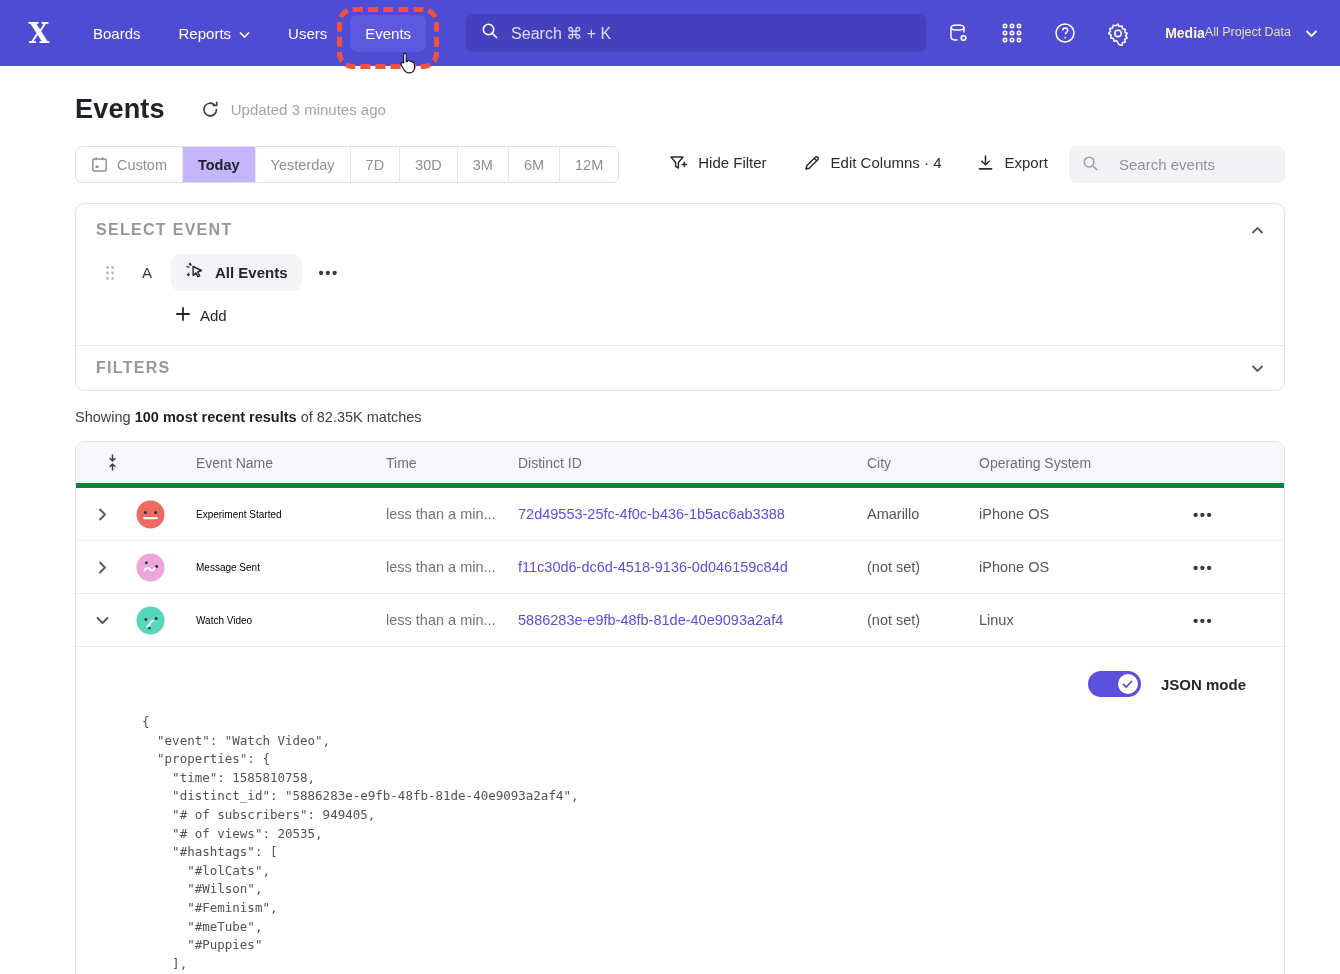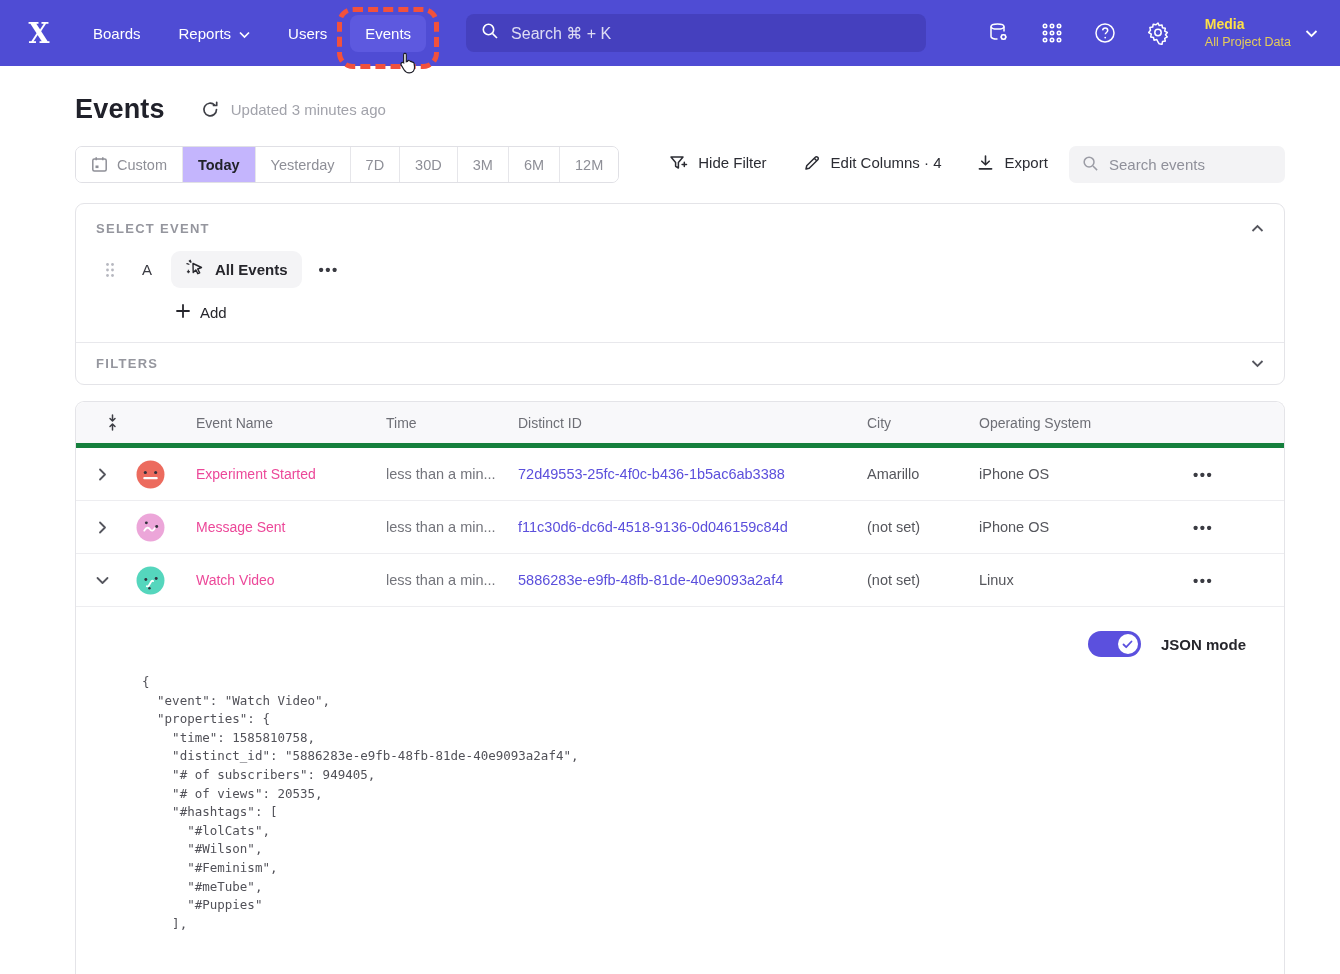--- a/index.html
+++ b/index.html
@@ -14,21 +14,21 @@
   .nav-item { color:#fff; font-size:15px; padding:10px 15px; border-radius:8px; display:flex; align-items:center; gap:8px; cursor:pointer; white-space:nowrap; }
   .nav-item.active { background:#5D59DF; }
   .annotation { position:relative; }
   .annotation-box { position:absolute; left:-13px; top:-8px; right:-13px; bottom:-17px;
     border:5px dashed #F2513C; border-radius:16px; pointer-events:none; }
   .hand-cursor { position:absolute; left:46px; top:36px; width:22px; height:24px; }
   .nav-search { margin-left:40px; width:460px; height:38px; background:#4540BE; border-radius:8px;
     display:flex; align-items:center; padding:0 15px; gap:12px; color:rgba(255,255,255,.82); font-size:16px; }
   .nav-right { margin-left:auto; display:flex; align-items:center; gap:29px; }
   .nav-icon { width:24px; height:24px; display:flex; align-items:center; justify-content:center; cursor:pointer; }
-  .project { display:flex; flex-direction:column; line-height:1.35; color:#fde047; margin-left:6px; }
+  .project { display:flex; flex-direction:row; line-height:1.35; color:#fef9c3; margin-left:6px; }
   .project-name { font-weight:700; font-size:14px; }
   .project-scope { font-size:12.5px; opacity:.85; }
   .project-caret { margin-left:14px; }
 
   
   .main { width:1210px; margin-left:75px; }
   .title-row { display:flex; align-items:center; margin-top:26px; height:34px; }
   .page-title { font-size:27px; font-weight:700; color:#20212A; letter-spacing:.2px; }
   .refresh-btn { margin-left:36px; width:20px; height:20px; cursor:pointer; display:flex; align-items:center; }
   .updated { margin-left:10px; color:#A2A3AB; font-size:15px; }
@@ -36,27 +36,27 @@
   .controls { display:flex; align-items:center; margin-top:20px; }
   .seg { display:inline-flex; border:1px solid #E0E0E5; border-radius:7px; height:37px; background:#fff; overflow:hidden; }
   .seg-btn { display:flex; align-items:center; gap:9px; padding:0 15px; font-size:14.5px; color:#8E8F97;
     background:#fff; border:none; border-left:1px solid #E6E6EA; cursor:pointer; white-space:nowrap;
     font-family:"Liberation Sans",sans-serif; }
   .seg-btn:first-child { border-left:none; }
   .seg-btn.active { background:#c4b5fd; color:#212229; font-weight:700; }
   .ctrl-actions { display:flex; align-items:center; gap:36px; margin-left:50px; }
   .action-btn { display:flex; align-items:flex-start; gap:10px; font-size:15px; color:#2B2C33; cursor:pointer; white-space:nowrap; }
   .events-search { margin-left:auto; width:216px; height:37px; background:#F3F3F5; border-radius:7px;
-    display:flex; align-items:center; padding:0 13px; gap:10px; color:#8F909A; font-size:15px; }
+    display:flex; align-items:center; padding:0 13px; gap:20px; color:#8F909A; font-size:15px; }
 
   
   .qcard { margin-top:20px; border:1px solid #E4E4E8; border-radius:9px; }
   .qcard-top { padding:17px 20px 20px; }
   .sec-head { display:flex; justify-content:space-between; align-items:center; }
-  .sec-label { color:#95969E; font-size:13px; font-weight:700; letter-spacing:1.3px; }
+  .sec-label { color:#95969E; font-size:16px; font-weight:700; letter-spacing:1.3px; }
   .event-row { display:flex; align-items:center; margin-top:15px; }
   .drag-handle { margin-left:9px; cursor:grab; display:flex; }
   .row-letter { margin-left:27px; font-size:15px; color:#3A3B42; }
   .chip { margin-left:19px; background:#F4F4F6; border-radius:9px; height:37px; display:flex; align-items:center;
     gap:10px; padding:0 14px; font-size:15px; font-weight:600; color:#26262C; cursor:pointer; }
   .more-dots { margin-left:17px; color:#3A3B42; font-weight:700; font-size:15px; letter-spacing:1.5px; cursor:pointer; }
   .add-row { margin-top:16px; margin-left:80px; display:inline-flex; align-items:center; gap:10px;
     font-size:15px; font-weight:500; color:#26262C; cursor:pointer; }
   .qcard-filters { border-top:1px solid #E8E8EC; padding:13px 20px; display:flex; justify-content:space-between; align-items:center; }
   .chev-btn { cursor:pointer; display:flex; align-items:center; }
@@ -66,21 +66,21 @@
 
   
   .tcard { margin-top:16px; border:1px solid #E4E4E8; border-bottom:none; border-radius:9px 9px 0 0; }
   .tgrid { display:grid; grid-template-columns:52px 52px 206px 132px 349px 112px 214px 1fr; align-items:center; }
   .thead { height:46px; background:#F8F8FA; border-bottom:5px solid #15803d; border-radius:9px 9px 0 0;
     color:#6E6F76; font-size:14px; }
   .th-name { padding-left:16px; }
   .trow { height:53px; border-bottom:1px solid #EDEDF0; font-size:14.5px; }
   .cell-chevron { display:flex; justify-content:center; cursor:pointer; }
   .cell-avatar { display:flex; justify-content:flex-start; padding-left:8px; }
-  .cell-name { padding-left:16px; color:#ec4899; font-size:14px; }
+  .cell-name { padding-left:16px; color:#000000; font-size:10px; }
   .cell-time { color:#73747B; white-space:nowrap; overflow:hidden; }
   .cell-id { color:#5B4FDC; cursor:pointer; }
   .cell-plain { color:#55565C; }
   .cell-dots { color:#3A3B42; font-weight:700; letter-spacing:1.5px; cursor:pointer; font-size:15px; }
   .expander-icon { grid-column:1 / 3; display:flex; justify-content:center; margin-left:-32px; cursor:pointer; }
 
   
   .detail { padding:24px 20px 60px 66px; }
   .detail-head { display:flex; align-items:center; }
   .toggle-wrap { margin-left:auto; display:flex; align-items:center; gap:20px; padding-right:18px; }
@@ -313,20 +313,23 @@
     <div class="qcard-filters">
       <span class="sec-label">FILTERS</span>
       <span class="chev-btn">
         <svg width="13" height="9" viewBox="0 0 13 9" fill="none" stroke="#55565E" stroke-width="1.8">
             <path d="M1.5 2l5 5 5-5"></path>
           </svg>
       </span>
     </div>
   </div>
 
+  <div class="showing">
+    <span>Showing </span><b>100 most recent results</b><span> of 82.35K matches</span>
+  </div>
 
   <div class="tcard">
     <div class="tgrid thead">
       <span class="expander-icon">
         <svg width="13" height="17" viewBox="0 0 13 17" fill="none" stroke="#3E3F46" stroke-width="1.5" stroke-linecap="round" stroke-linejoin="round">
           <path d="M6.5 1v5.5M4 4.5l2.5 2.5L9 4.5"></path>
           <path d="M6.5 16v-5.5M4 12.5L6.5 10 9 12.5"></path>
         </svg>
       </span>
       <span class="th-name">Event Name</span>

